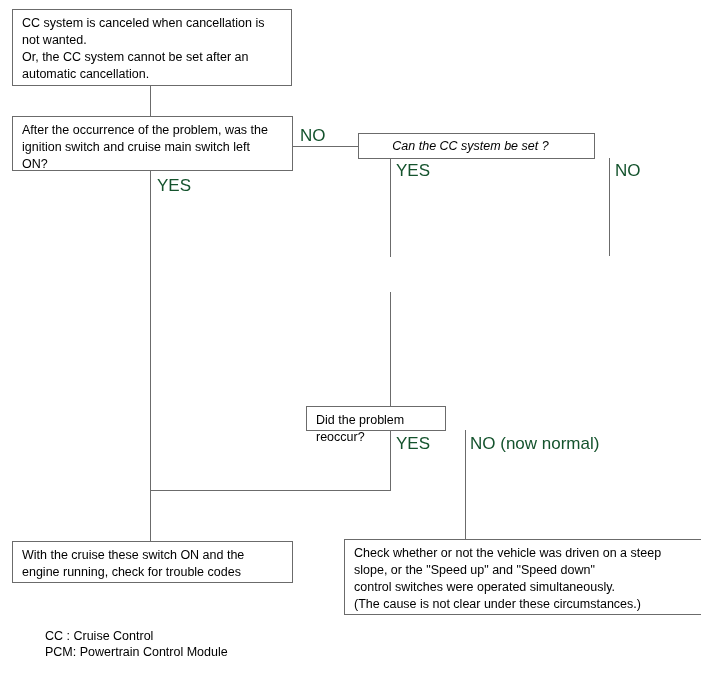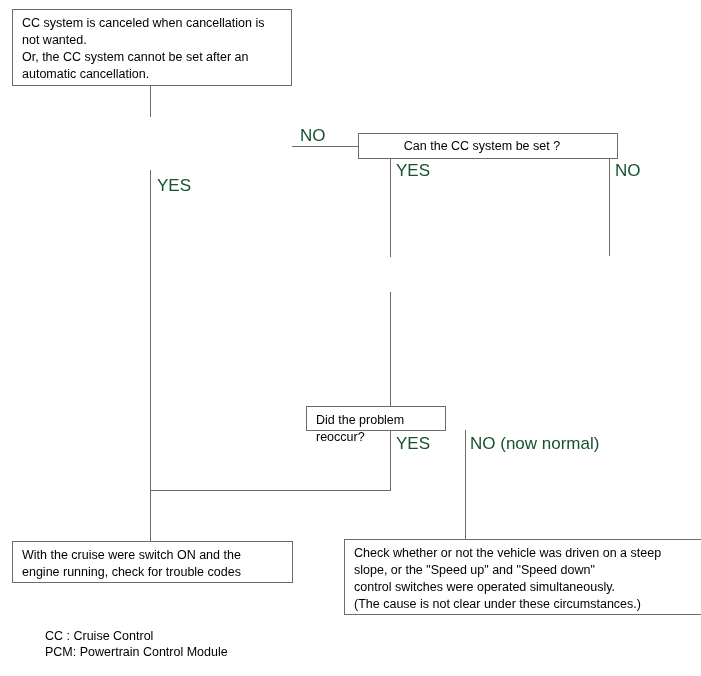--- a/index.html
+++ b/index.html
@@ -83,28 +83,31 @@
   <div class="vline" style="left:390px; top:430px; height:61px;"></div>
   <div class="hline" style="left:150px; top:490px; width:241px;"></div>
 
   <div class="vline" style="left:465px; top:430px; height:110px;"></div>
 
   <div class="box" style="left:12px; top:9px; width:280px; height:77px;">CC system is canceled when cancellation is
 not wanted.
 Or, the CC system cannot be set after an
 automatic cancellation.</div>
 
+  <div class="box" style="left:12px; top:116px; width:281px; height:55px;">After the occurrence of the problem, was the
+ignition switch and cruise main switch left
+ON?</div>
 
-  <div class="box center" style="left:358px; top:133px; width:260px; height:26px;">Can the CC system be set ?</div>
+  <div class="box center" style="left:358px; top:133px; width:237px; height:26px;font-style:italic;">Can the CC system be set ?</div>
 
 
 
   <div class="box" style="left:306px; top:406px; width:140px; height:25px;">Did the problem reoccur?</div>
 
-  <div class="box" style="left:12px; top:541px; width:281px; height:42px;">With the cruise were switch ON and the
+  <div class="box" style="left:12px; top:541px; width:281px; height:42px;">With the cruise these switch ON and the
 engine running, check for trouble codes</div>
 
   <div class="box" style="left:344px; top:539px; width:402px; height:76px;">Check whether or not the vehicle was driven on a steep
 slope, or the "Speed up" and "Speed down"
  control switches were operated simultaneously.
 (The cause is not clear under these circumstances.)</div>
 
   <div class="label" style="left:300px; top:128px;">NO</div>
 
   <div class="label" style="left:157px; top:178px;">YES</div>

